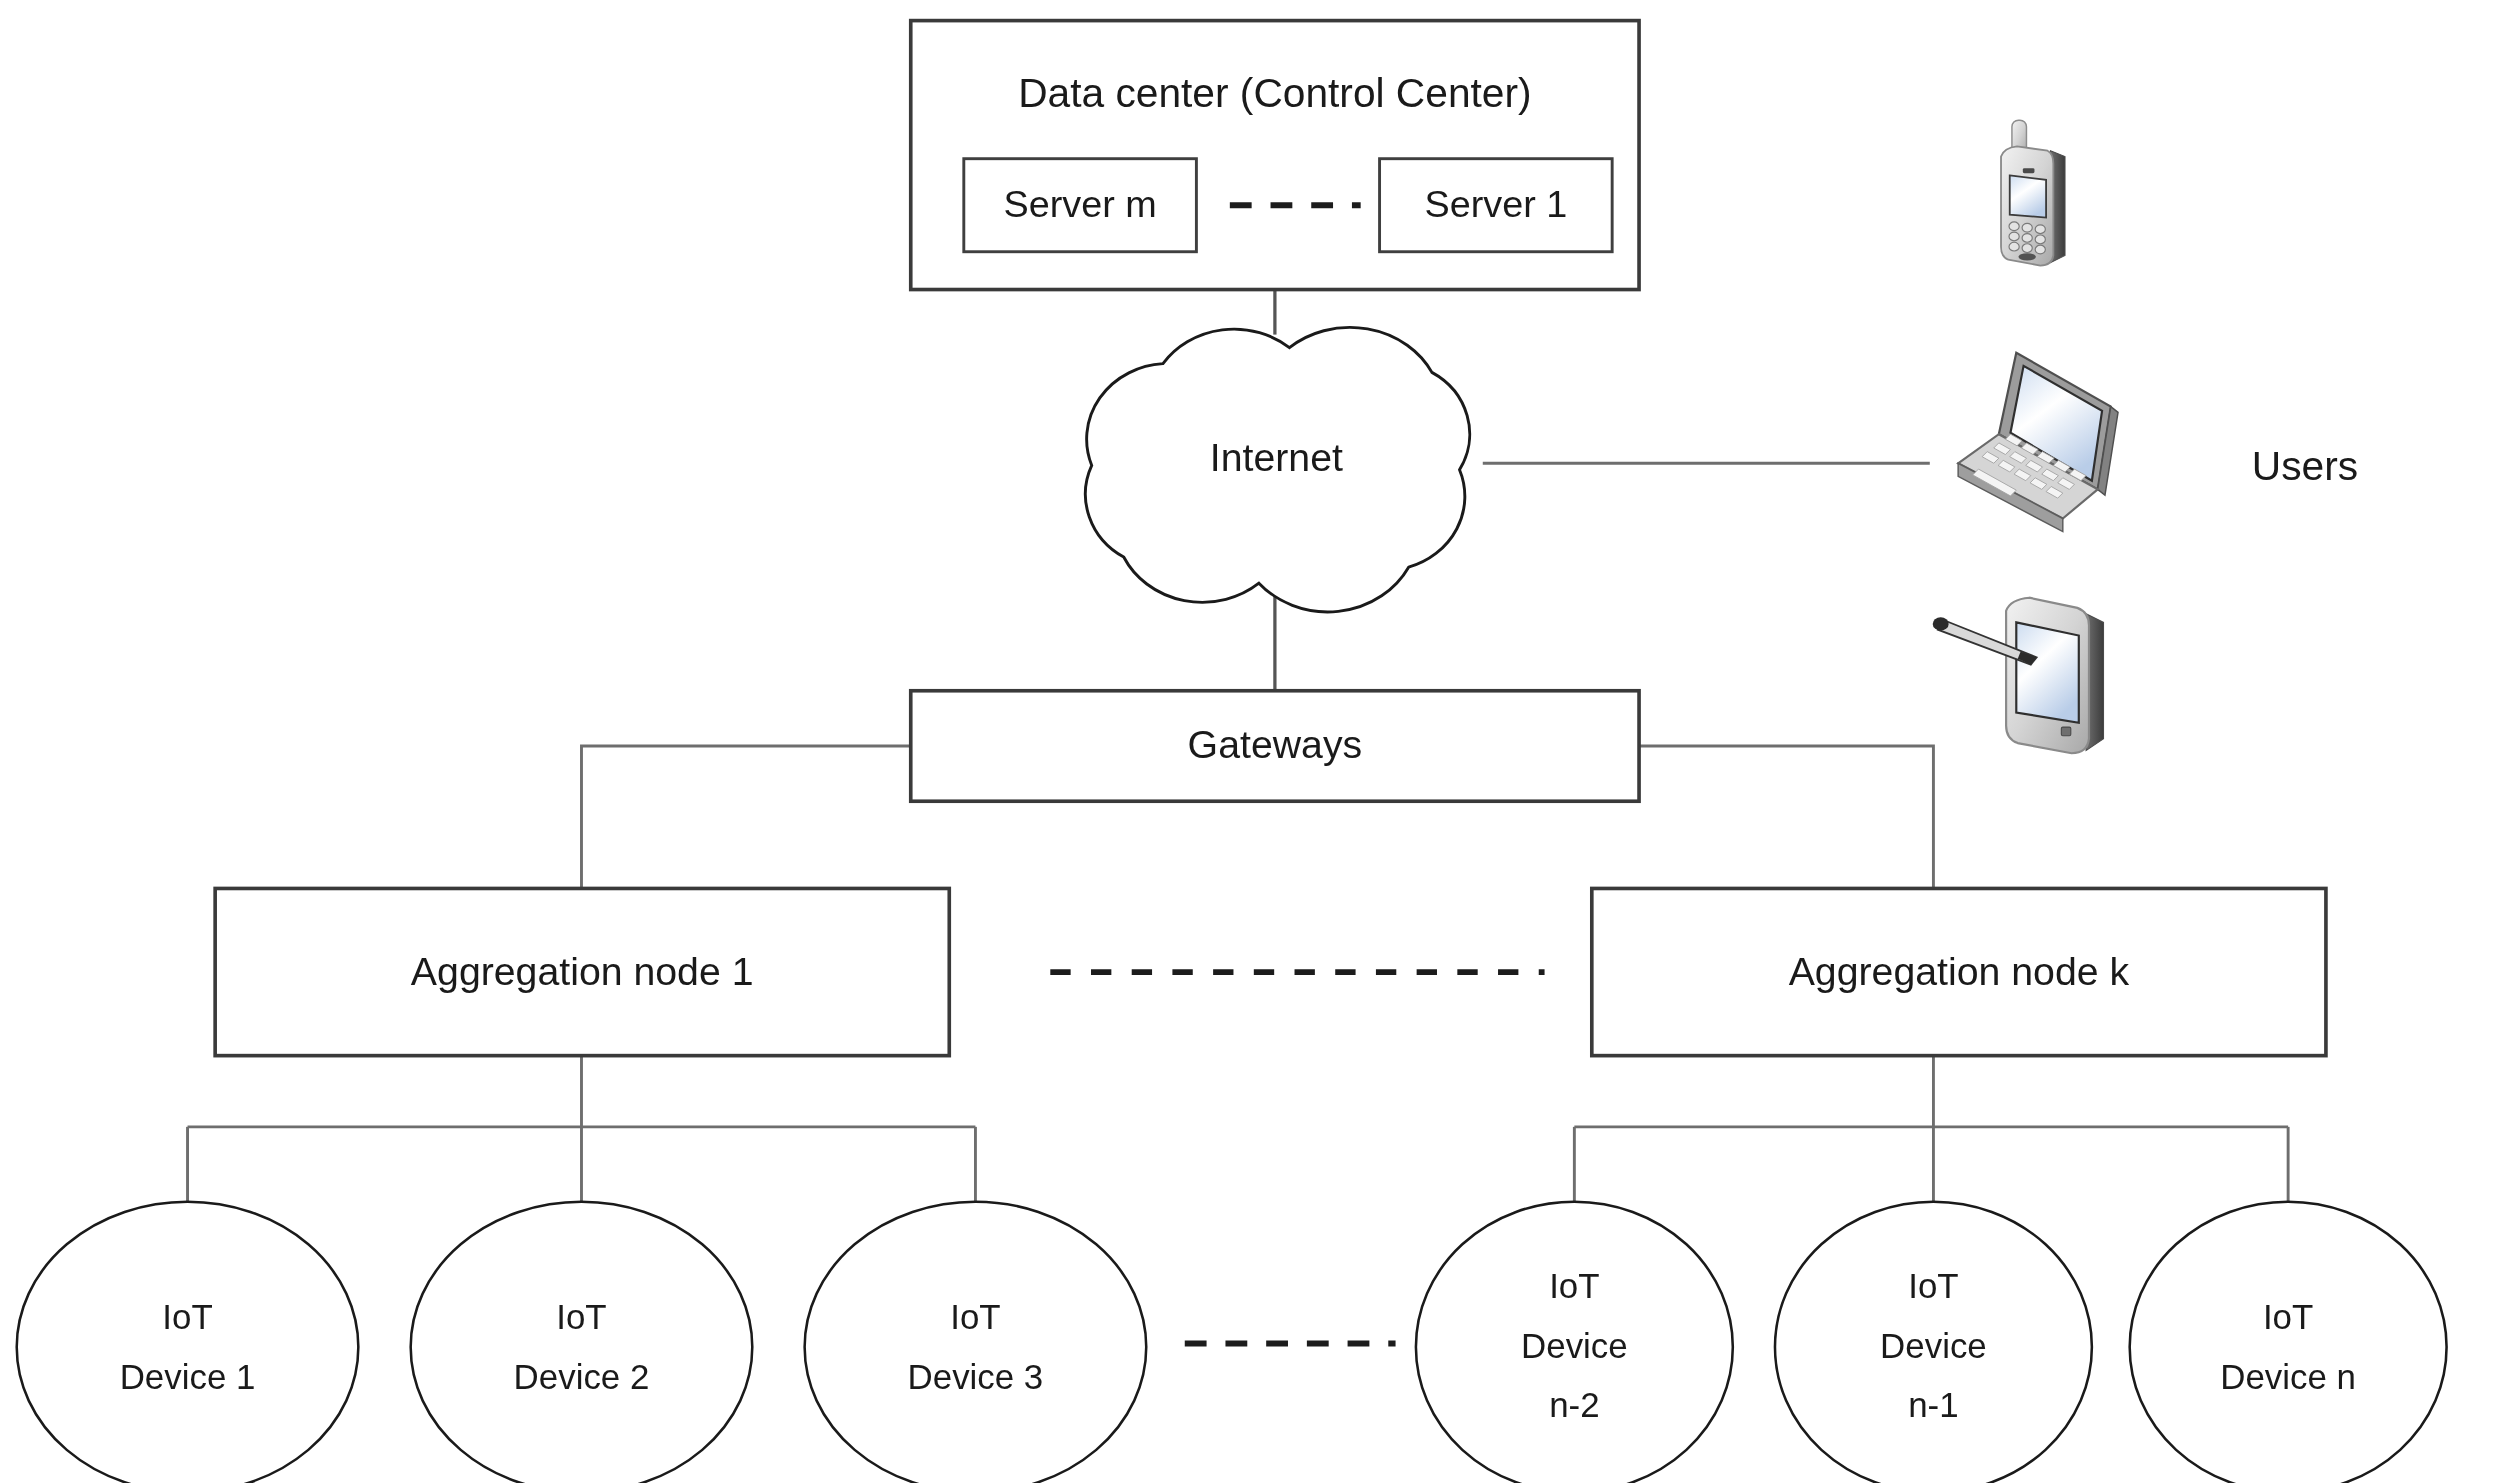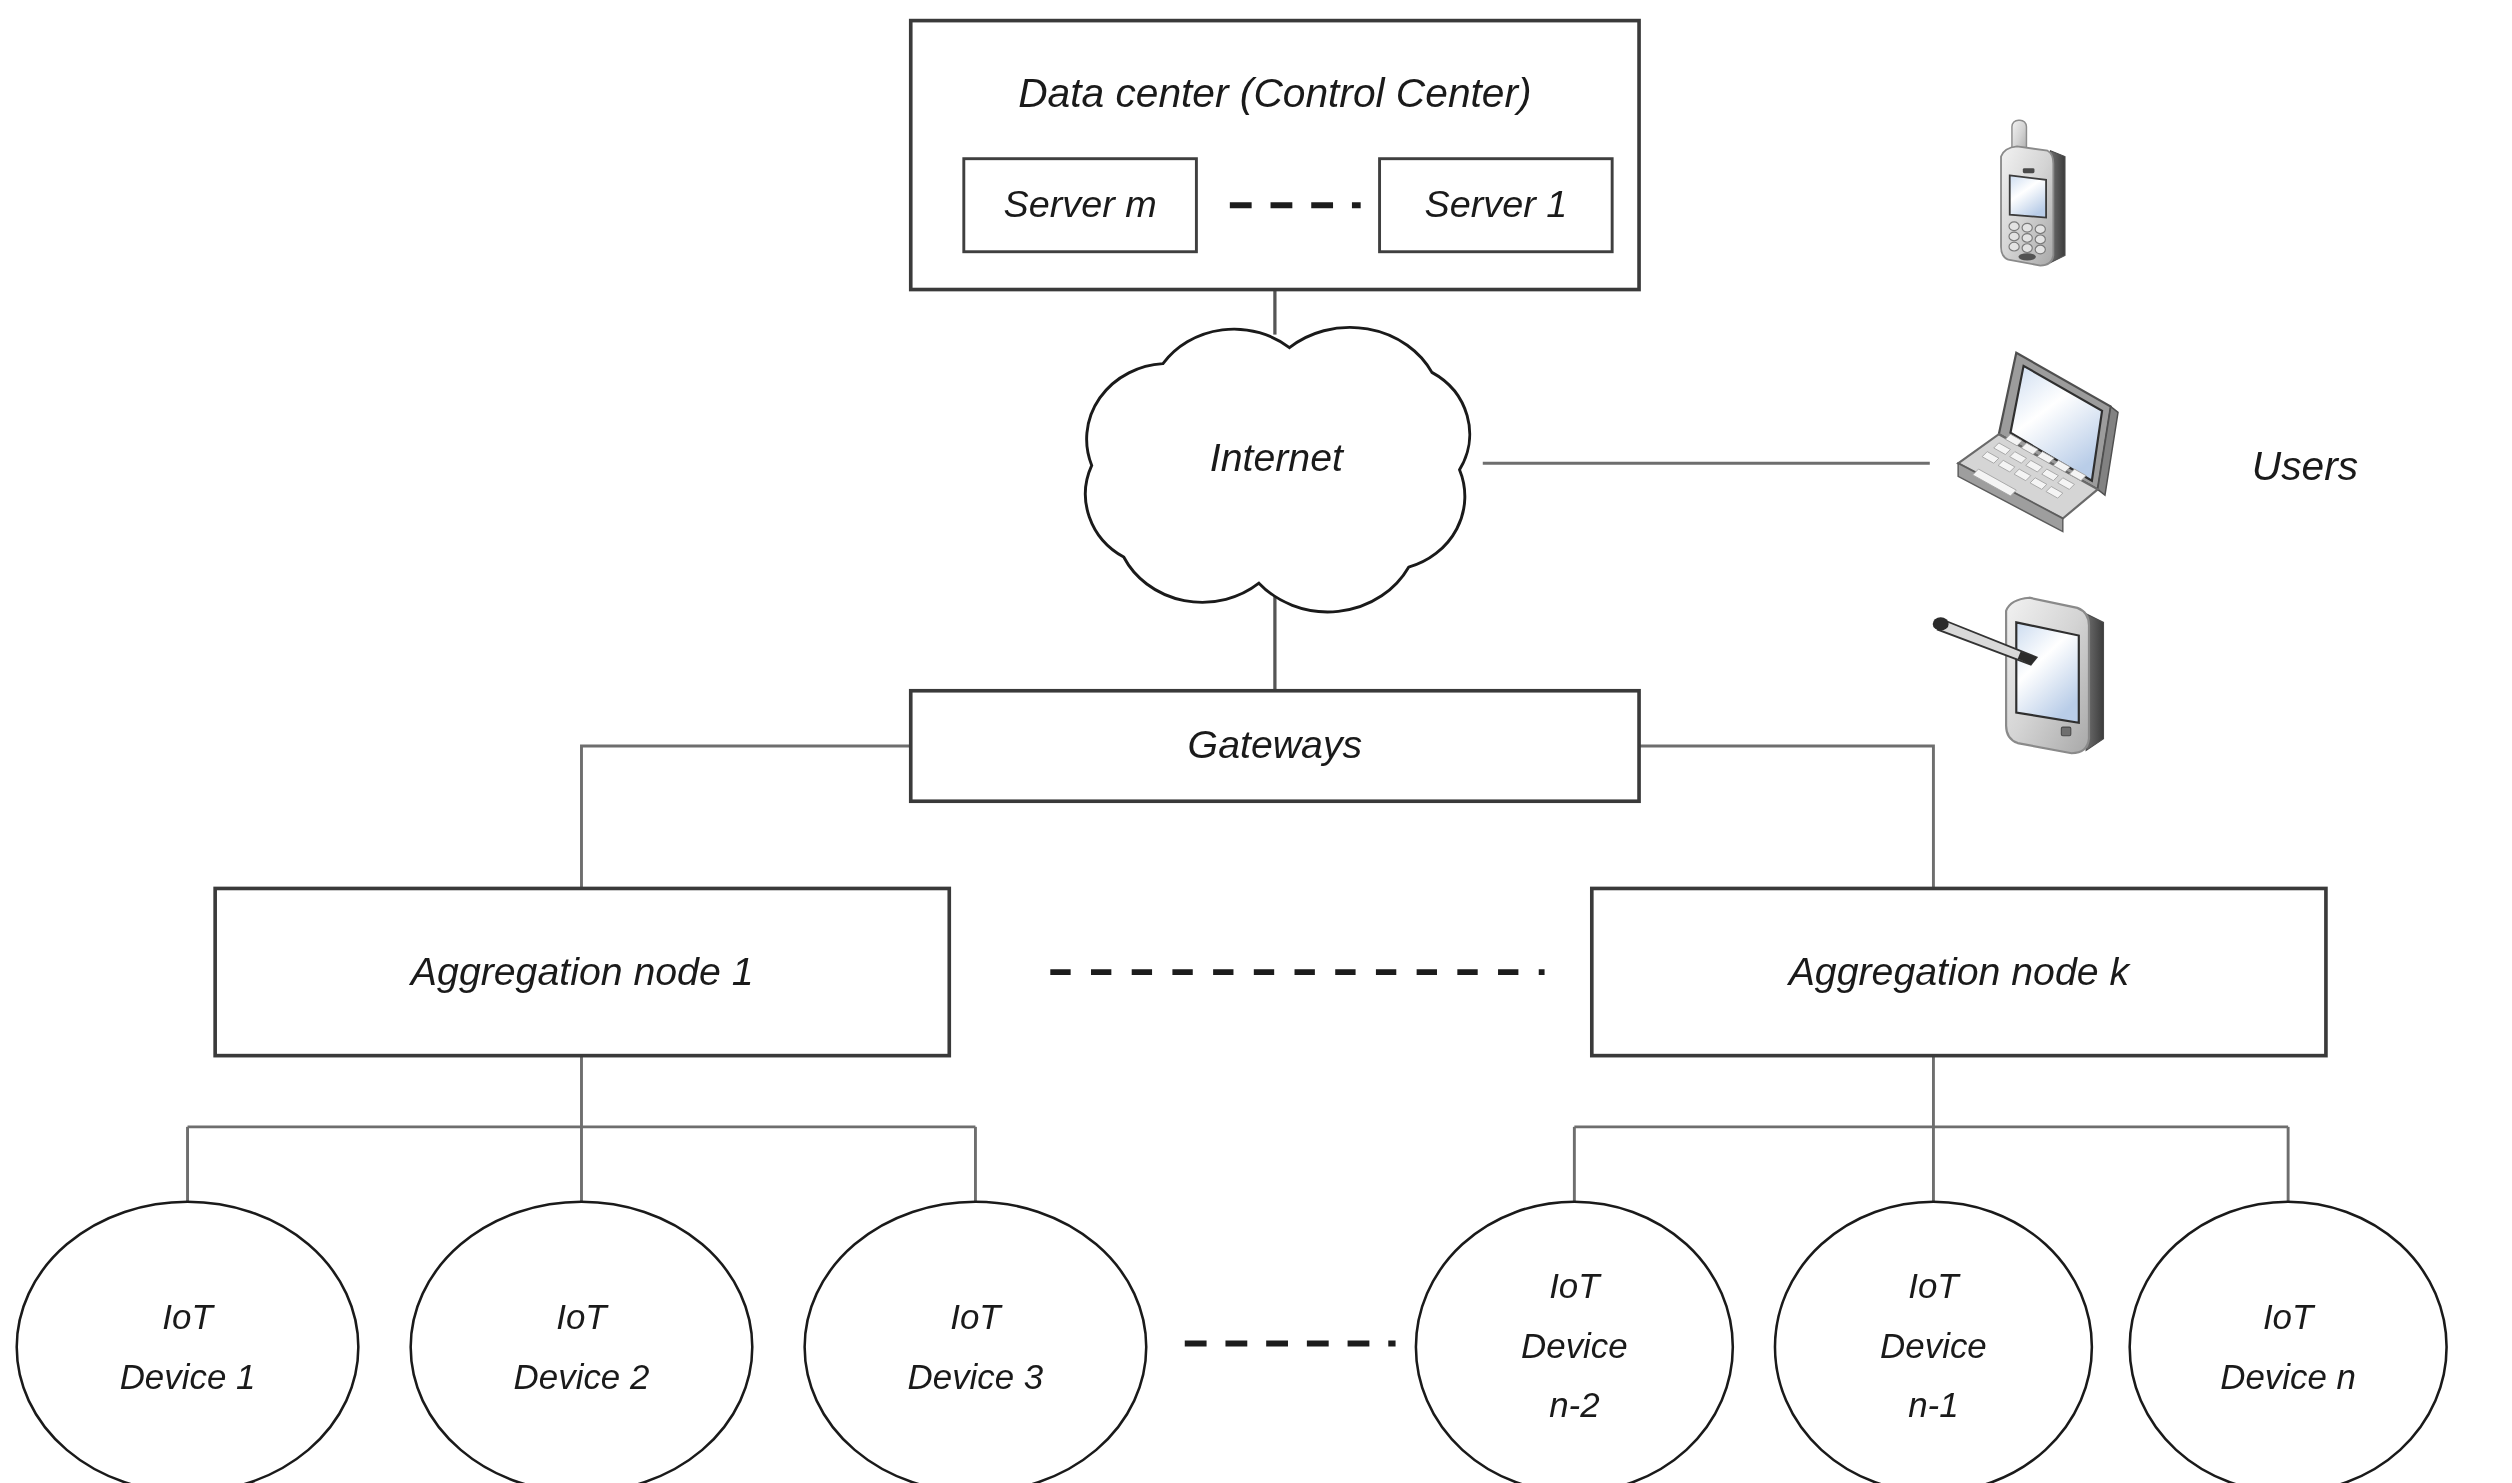--- a/index.html
+++ b/index.html
@@ -7,21 +7,20 @@
     padding: 0;
     background: #ffffff;
   }
   #stage {
     position: relative;
     width: 2512px;
     height: 1484px;
     background: #ffffff;
     overflow: hidden;
     font-family: "Liberation Sans", sans-serif;
-    font-style: italic;
   }
   #diagram {
     position: absolute;
     left: 0;
     top: 0;
     width: 2512px;
     height: 1484px;
   }
   .node-text {
     font-family: "Liberation Sans", sans-serif;

